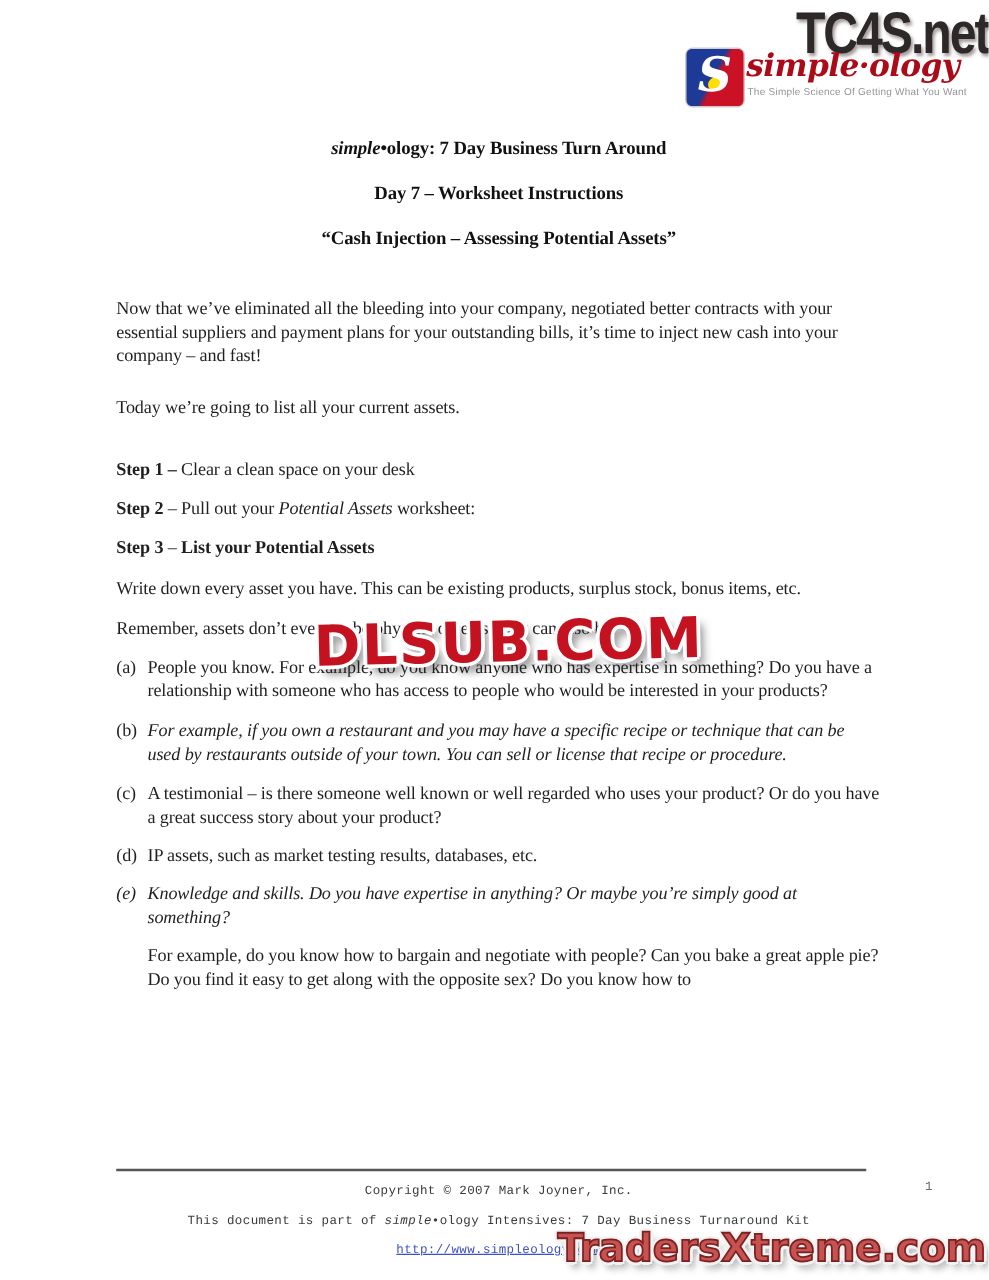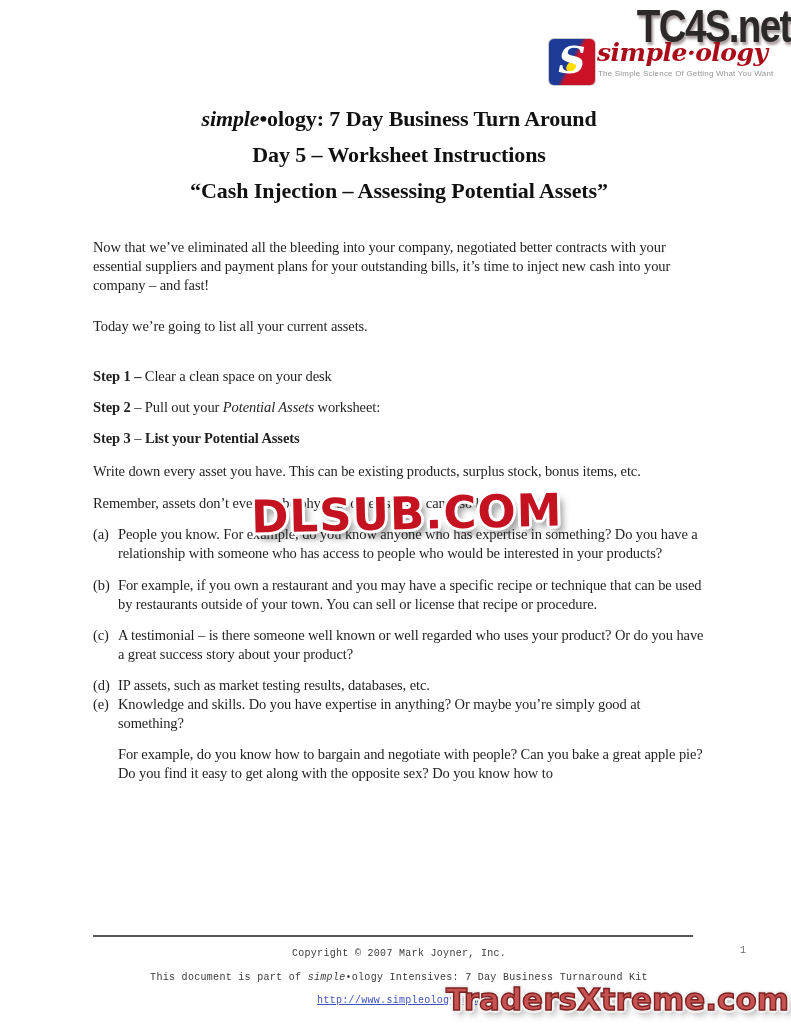--- a/index.html
+++ b/index.html
@@ -60,27 +60,27 @@
     font-size:8px;line-height:10px;color:#949494;
     white-space:nowrap;letter-spacing:0.2px;
   }
 
   
   .content{
     position:absolute;left:93px;top:0;width:612px;
     font-size:14.5px;line-height:19px;
     letter-spacing:-0.1px;
   }
-  .title{margin-top:101px;text-align:center;font-weight:bold;font-size:22px;color:#111111;}
+  .title{margin-top:101px;text-align:center;font-weight:bold;font-size:15px;color:#111111;}
   .t-line{line-height:36px;height:36px;}
   .ital{font-style:italic;}
   .p{margin:0;}
   .mt-title{margin-top:29px;}
   .mt-7{margin-top:22px;}
-  .mt-11{}
+  .mt-11{margin-top:11px;font-style:italic;}
   .mt-12{margin-top:12px;}
   .mt-13{margin-top:13px;}
   .mt-14{margin-top:14px;}
   .mt-31{margin-top:31px;}
   .p b{font-weight:bold;}
   .p i{font-style:italic;}
   .li{position:relative;padding-left:25px;}
   .li-label{position:absolute;left:0;top:0;}
   .sub{padding-left:25px;}
 
@@ -138,21 +138,21 @@
     <div class="logo-dot"></div>
     <div class="logo-s">S</div>
   </div>
   <div class="brand"><span>simple</span><span>·ology</span></div>
   <div class="tagline">The Simple Science Of Getting What You Want</div>
 
   <div class="content">
 
     <div class="title">
       <div class="t-line"><span class="ital">simple</span><span>•ology: 7 Day Business Turn Around</span></div>
-      <div class="t-line">Day 5 – Worksheet Instructions</div>
+      <div class="t-line">Day 7 – Worksheet Instructions</div>
       <div class="t-line">“Cash Injection – Assessing Potential Assets”</div>
     </div>
 
     <p class="p mt-title">Now that we’ve eliminated all the bleeding into your company, negotiated better contracts with your essential suppliers and payment plans for your outstanding bills, it’s time to inject new cash into your company – and fast!</p>
     <p class="p mt-7">Today we’re going to list all your current assets.</p>
 
     <p class="p mt-31"><b>Step 1 –</b><span> Clear a clean space on your desk</span></p>
     <p class="p mt-12"><b>Step 2</b><span> – Pull out your </span><i>Potential Assets</i><span> worksheet:</span></p>
     <p class="p mt-12"><b>Step 3</b><span> – </span><b>List your Potential Assets</b></p>
 

